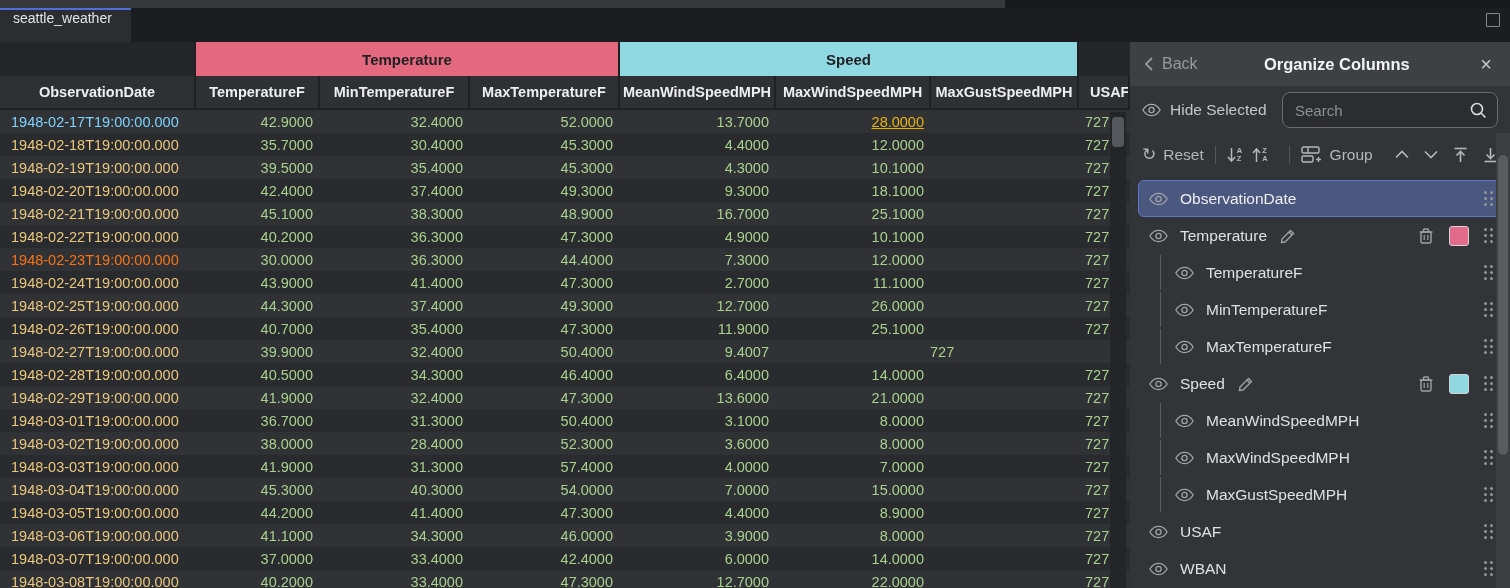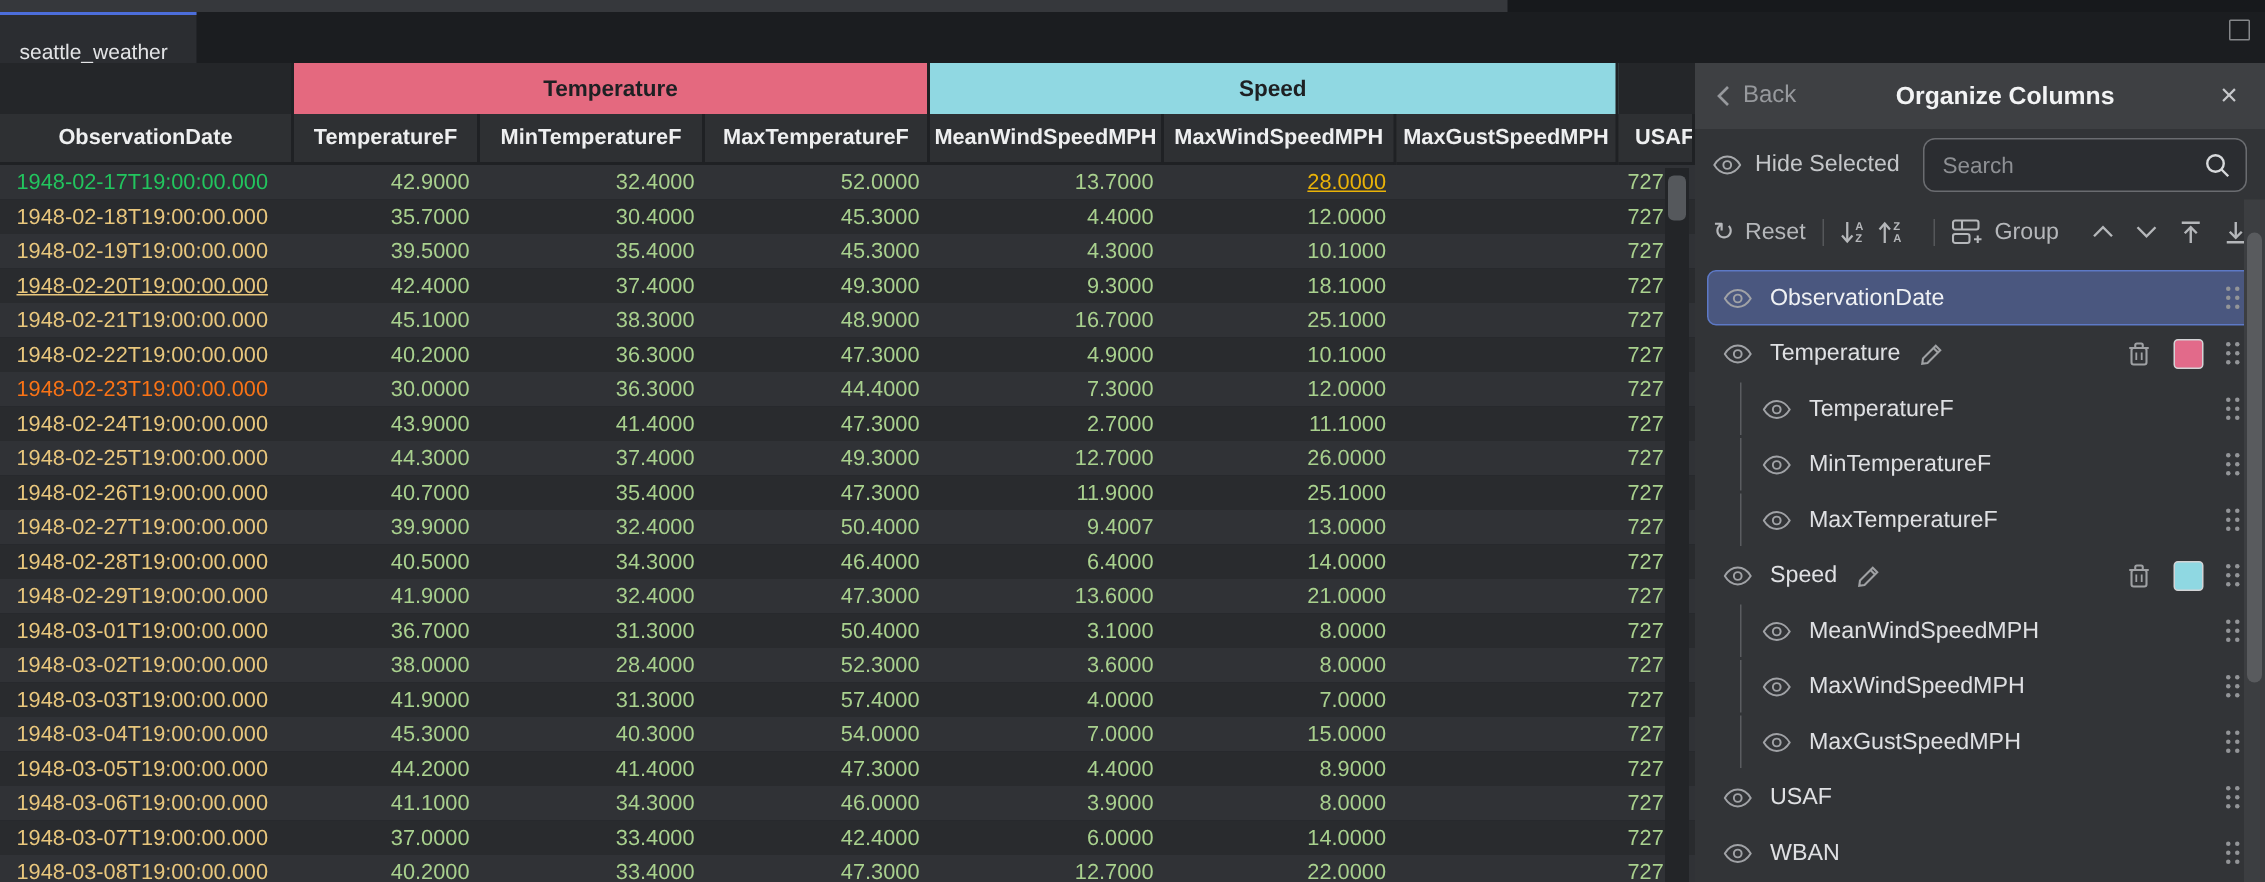--- a/index.html
+++ b/index.html
@@ -7,21 +7,21 @@
     font-family:"Liberation Sans", sans-serif; }
   #app { position:relative; width:1510px; height:588px; background:#1e2023; }
 
   
   .topstrip { position:absolute; top:0; left:0; width:1510px; height:8px; background:#17191c; }
   .topstrip .seg { position:absolute; top:0; left:0; width:1005px; height:8px; background:#36383c; }
 
   
   .tabbar { position:absolute; top:8px; left:0; width:1510px; height:34px; background:#1b1d20; }
   .tab { position:absolute; left:0; top:0; width:131px; height:34px; background:#2b2d31;
-    border-top:2px solid #d946ef; color:#e3e4e6; font-size:14px; display:flex; align-items:flex-end;
+    border-top:2px solid #d946ef; color:#e3e4e6; font-size:14px; display:flex; align-items:flex-start;
     padding-left:13px; }
   .win-max { position:absolute; right:10px; top:5px; width:14px; height:14px;
     border:1.5px solid #85878a; border-radius:1px; }
 
   
   .table-area { position:absolute; left:0; top:42px; width:1130px; height:546px; overflow:hidden; }
   .grow { display:flex; height:34px; }
   .grow .spacer { width:196px; background:#242629; border-right:2px solid #1f2124; }
   .gcell { height:34px; display:flex; align-items:center; justify-content:center;
     font-weight:bold; font-size:15px; color:#1e2023; border-right:2px solid #1f2124; }
@@ -118,21 +118,21 @@
         <div class="hcell w1">TemperatureF</div>
         <div class="hcell w2">MinTemperatureF</div>
         <div class="hcell w3">MaxTemperatureF</div>
         <div class="hcell w4">MeanWindSpeedMPH</div>
         <div class="hcell w5">MaxWindSpeedMPH</div>
         <div class="hcell w6">MaxGustSpeedMPH</div>
         <div class="hcell w7">USAF</div>
       </div>
     <div class="rows" id="rows">
         <div class="trow odd">
-          <div class="tcell w0 date" style="color: #22c55e;">1948-02-17T19:00:00.000</div>
+          <div class="tcell w0 date" style="color: #7dd3fc;">1948-02-17T19:00:00.000</div>
           <div class="tcell w1 num" style="color: rgb(169, 209, 142);">42.9000</div>
           <div class="tcell w2 num" style="color: rgb(169, 209, 142);">32.4000</div>
           <div class="tcell w3 num" style="color: rgb(169, 209, 142);">52.0000</div>
           <div class="tcell w4 num" style="color: rgb(169, 209, 142);">13.7000</div>
           <div class="tcell w5 num" style="color: #eab308; text-decoration: underline;">28.0000</div>
           <div class="tcell w6 num" style="color: rgb(169, 209, 142);"></div>
           <div class="tcell w7 usaf" style="color: rgb(169, 209, 142);">727</div>
         </div>
         <div class="trow even">
           <div class="tcell w0 date" style="color: rgb(233, 199, 125);">1948-02-18T19:00:00.000</div>
@@ -148,21 +148,21 @@
           <div class="tcell w0 date" style="color: rgb(233, 199, 125);">1948-02-19T19:00:00.000</div>
           <div class="tcell w1 num" style="color: rgb(169, 209, 142);">39.5000</div>
           <div class="tcell w2 num" style="color: rgb(169, 209, 142);">35.4000</div>
           <div class="tcell w3 num" style="color: rgb(169, 209, 142);">45.3000</div>
           <div class="tcell w4 num" style="color: rgb(169, 209, 142);">4.3000</div>
           <div class="tcell w5 num" style="color: rgb(169, 209, 142);">10.1000</div>
           <div class="tcell w6 num" style="color: rgb(169, 209, 142);"></div>
           <div class="tcell w7 usaf" style="color: rgb(169, 209, 142);">727</div>
         </div>
         <div class="trow even">
-          <div class="tcell w0 date" style="color: rgb(233, 199, 125); text-decoration: underline;">1948-02-20T19:00:00.000</div>
+          <div class="tcell w0 date" style="color: rgb(233, 199, 125);">1948-02-20T19:00:00.000</div>
           <div class="tcell w1 num" style="color: rgb(169, 209, 142);">42.4000</div>
           <div class="tcell w2 num" style="color: rgb(169, 209, 142);">37.4000</div>
           <div class="tcell w3 num" style="color: rgb(169, 209, 142);">49.3000</div>
           <div class="tcell w4 num" style="color: rgb(169, 209, 142);">9.3000</div>
           <div class="tcell w5 num" style="color: rgb(169, 209, 142);">18.1000</div>
           <div class="tcell w6 num" style="color: rgb(169, 209, 142);"></div>
           <div class="tcell w7 usaf" style="color: rgb(169, 209, 142);">727</div>
         </div>
         <div class="trow odd">
           <div class="tcell w0 date" style="color: rgb(233, 199, 125);">1948-02-21T19:00:00.000</div>
@@ -223,21 +223,20 @@
           <div class="tcell w5 num" style="color: rgb(169, 209, 142);">25.1000</div>
           <div class="tcell w6 num" style="color: rgb(169, 209, 142);"></div>
           <div class="tcell w7 usaf" style="color: rgb(169, 209, 142);">727</div>
         </div>
         <div class="trow odd">
           <div class="tcell w0 date" style="color: rgb(233, 199, 125);">1948-02-27T19:00:00.000</div>
           <div class="tcell w1 num" style="color: rgb(169, 209, 142);">39.9000</div>
           <div class="tcell w2 num" style="color: rgb(169, 209, 142);">32.4000</div>
           <div class="tcell w3 num" style="color: rgb(169, 209, 142);">50.4000</div>
           <div class="tcell w4 num" style="color: rgb(169, 209, 142);">9.4007</div>
-          <div class="tcell w5 num" style="color: rgb(169, 209, 142);">13.0000</div>
           <div class="tcell w6 num" style="color: rgb(169, 209, 142);"></div>
           <div class="tcell w7 usaf" style="color: rgb(169, 209, 142);">727</div>
         </div>
         <div class="trow even">
           <div class="tcell w0 date" style="color: rgb(233, 199, 125);">1948-02-28T19:00:00.000</div>
           <div class="tcell w1 num" style="color: rgb(169, 209, 142);">40.5000</div>
           <div class="tcell w2 num" style="color: rgb(169, 209, 142);">34.3000</div>
           <div class="tcell w3 num" style="color: rgb(169, 209, 142);">46.4000</div>
           <div class="tcell w4 num" style="color: rgb(169, 209, 142);">6.4000</div>
           <div class="tcell w5 num" style="color: rgb(169, 209, 142);">14.0000</div>

